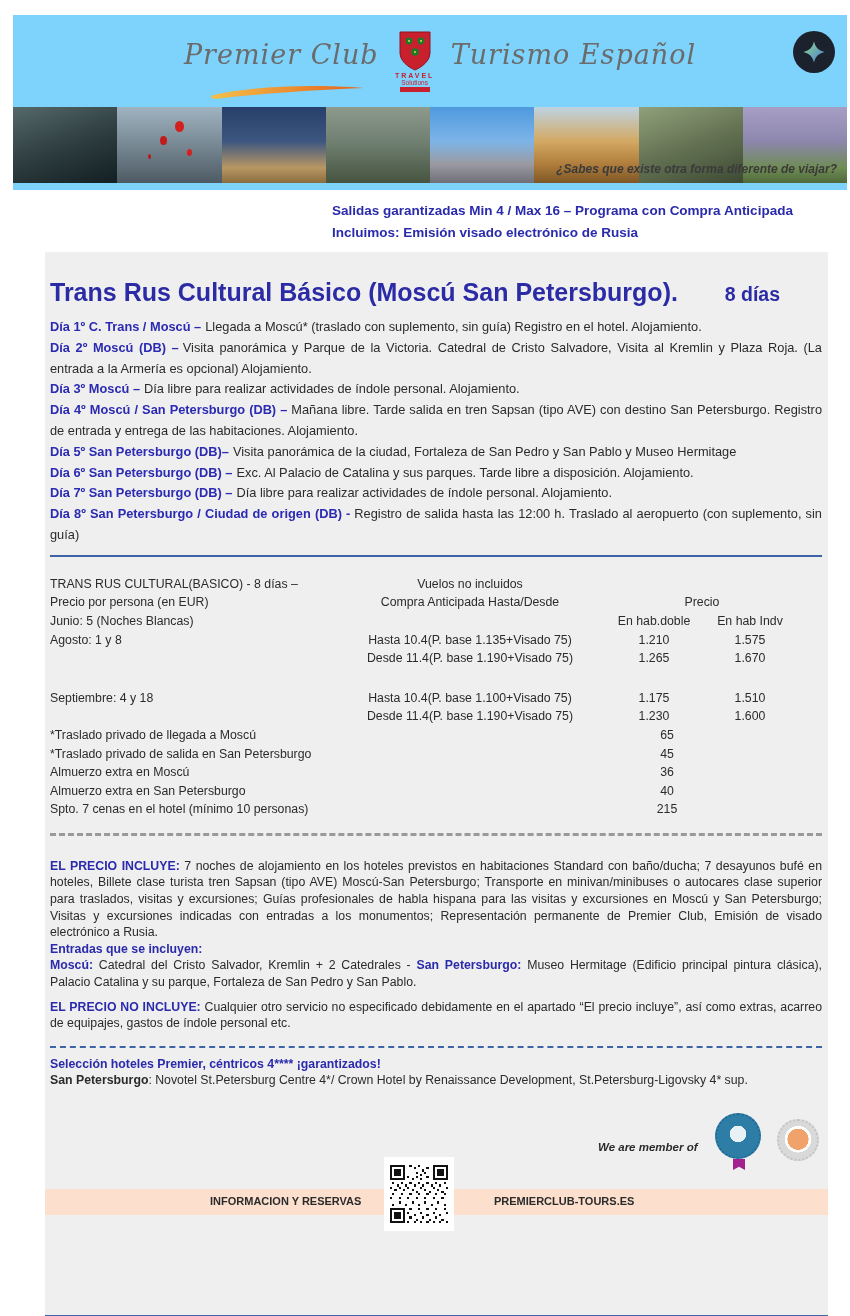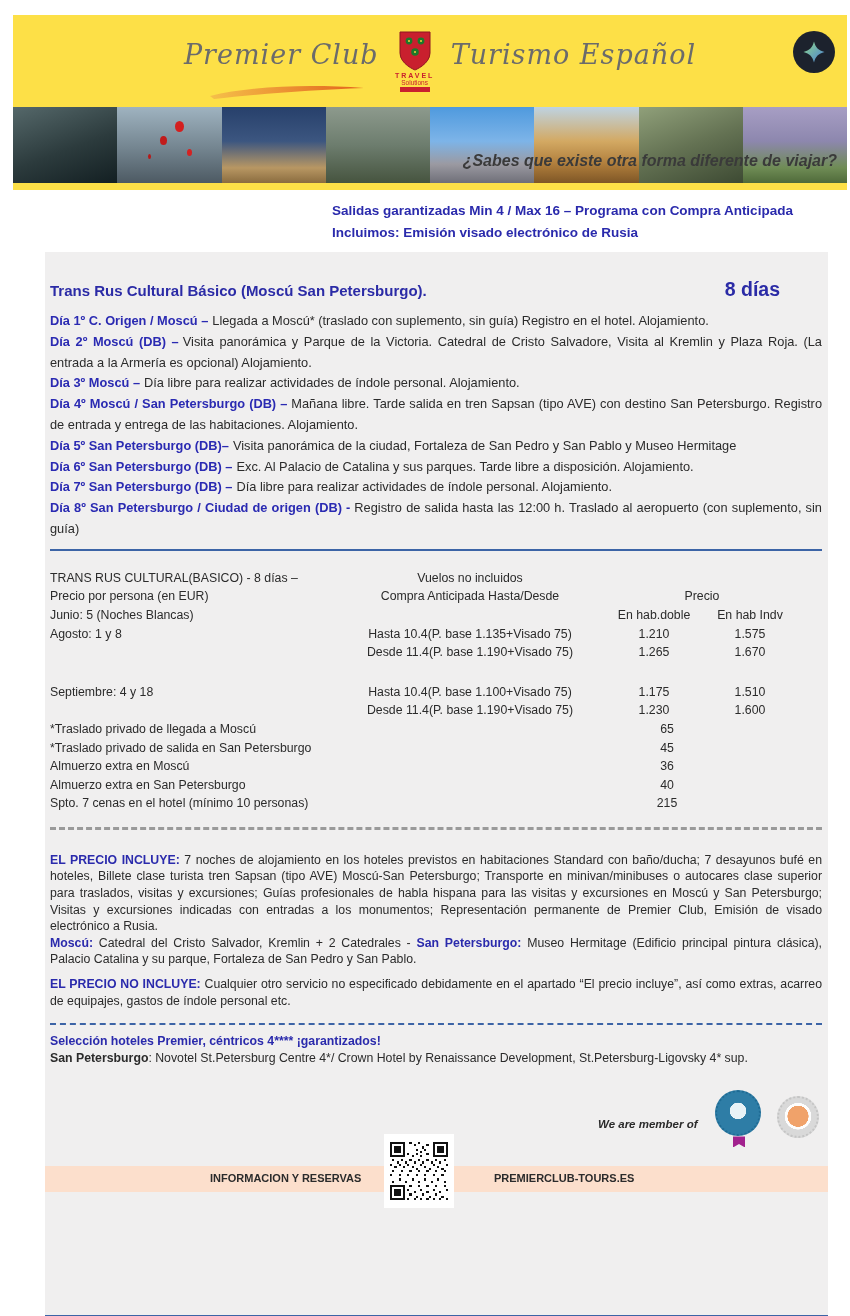--- a/index.html
+++ b/index.html
@@ -1,31 +1,31 @@
 <!DOCTYPE html>
 <html><head>
 <meta charset="utf-8">
 <style>
   * { margin:0; padding:0; box-sizing:border-box; }
   html,body { background:#ffffff; }
   body { font-family:"Liberation Sans", sans-serif; color:#2b2b2b; }
   .page { position:relative; width:850px; height:1316px; background:#fff; overflow:hidden; }
 
   
-  .header { position:relative; margin:15px 0 0 13px; width:834px; background:#fde047; padding-bottom:7px; }
+  .header { position:relative; margin:15px 0 0 13px; width:834px; background:#7dd3fc; padding-bottom:7px; }
   .brand-area { position:relative; height:92px; }
   .brand-row { display:flex; justify-content:center; align-items:flex-start; gap:14px; padding-top:16px; margin-left:20px; }
   .script-text { font-family:"DejaVu Serif", serif; font-style:italic; font-size:27px; color:#6b6b6b; margin-top:8px; letter-spacing:1px; }
   .crest { display:flex; flex-direction:column; align-items:center; width:44px; }
   .crest-shield { display:block; }
   .crest-travel { font-size:7px; font-weight:bold; letter-spacing:2px; color:#c9202e; margin-top:1px; }
   .crest-solutions { font-size:6.5px; color:#c9202e; }
   .crest-strip { width:30px; height:5px; background:#c9202e; margin-top:1px; }
   .swoosh { position:absolute; left:195px; top:68px; }
-  .tagline { position:absolute; right:10px; bottom:20px; font-style:italic; font-weight:bold; font-size:16px; color:#3a3a3a; }
+  .tagline { position:absolute; right:10px; bottom:14px; font-style:italic; font-weight:bold; font-size:12px; color:#3a3a3a; }
   .orb { position:absolute; right:12px; top:16px; width:42px; height:42px; border-radius:50%; background:#1c222d; display:flex; align-items:center; justify-content:center; cursor:pointer; }
 
   
   .photo-strip { display:flex; width:100%; height:76px; }
   .photo { flex:1 1 0; height:76px; }
   .ph1 { background:linear-gradient(160deg,#55686a 0%,#2c3b3d 55%,#131f22 100%); }
   .ph2 { background:linear-gradient(180deg,#9fb3c0 0%,#73848f 55%,#4d5a63 100%); position:relative; }
   .ph2::after { content:""; position:absolute; left:55%; top:18%; width:9px; height:11px; border-radius:50%; background:#d41f1f; box-shadow:-16px 14px 0 -1px #c11b1b, 10px 26px 0 -2px #d42222, -30px 30px 0 -3px #b51a1a; }
   .ph3 { background:linear-gradient(180deg,#27406b 0%,#3c5680 45%,#b89763 80%,#8a6c3f 100%); }
   .ph4 { background:linear-gradient(180deg,#8d9a8d 0%,#6d7d6e 50%,#46543f 100%); }
@@ -33,21 +33,21 @@
   .ph6 { background:linear-gradient(180deg,#bed3e2 0%,#d3a963 45%,#b07e3c 75%,#7e5626 100%); }
   .ph7 { background:linear-gradient(160deg,#90a07a 0%,#647253 50%,#3d4a33 100%); }
   .ph8 { background:linear-gradient(180deg,#a79ec4 0%,#8d87ae 45%,#6f8c55 80%,#4f6a3a 100%); }
 
   
   .banner { margin:10px 0 0 332px; color:#2a2aac; font-weight:bold; font-size:13.5px; line-height:22px; }
 
   
   .content { position:relative; margin:8px 0 0 45px; width:783px; height:1066px; background:#f0efef; border-bottom:3px solid #3c64a6; padding:26px 6px 0 5px; }
   .title-row { display:flex; justify-content:space-between; align-items:baseline; padding-right:42px; margin-bottom:10px; }
-  .doc-title { color:#2b2ba6; font-weight:bold; font-size:15px; }
+  .doc-title { color:#2b2ba6; font-weight:bold; font-size:25px; }
   .doc-days  { color:#2b2ba6; font-weight:bold; font-size:19.5px; }
   .itinerary p { font-size:12.8px; line-height:20.8px; text-align:justify; }
   .day-label { color:#2a2ab2; font-weight:bold; margin-right:4px; }
   .rule-blue { border:none; border-top:2px solid #3c64a6; margin:9px 0 0 0; }
 
   
   .price-table { width:748px; border-collapse:collapse; margin-top:20px; font-size:12.3px; }
   .price-table td { padding:0; height:18.6px; vertical-align:top; }
   .price-table .c1 { width:284px; text-align:left; }
   .price-table .c2 { width:272px; text-align:center; }
@@ -143,21 +143,21 @@
   </div>
 
   <div class="content">
 
     <div class="title-row">
       <span class="doc-title">Trans Rus Cultural Básico (Moscú San Petersburgo).</span>
       <span class="doc-days">8 días</span>
     </div>
 
     <div class="itinerary">
-      <p><span class="day-label">Día 1º C. Origen / Moscú –</span><span>Llegada a Moscú* (traslado con suplemento, sin guía) Registro en el hotel. Alojamiento.</span></p>
+      <p><span class="day-label">Día 1º C. Trans / Moscú –</span><span>Llegada a Moscú* (traslado con suplemento, sin guía) Registro en el hotel. Alojamiento.</span></p>
       <p><span class="day-label">Día 2º Moscú (DB) –</span><span>Visita panorámica y Parque de la Victoria. Catedral de Cristo Salvadore, Visita al Kremlin y Plaza Roja. (La entrada a la Armería es opcional) Alojamiento.</span></p>
       <p><span class="day-label">Día 3º Moscú –</span><span>Día libre para realizar actividades de índole personal. Alojamiento.</span></p>
       <p><span class="day-label">Día 4º Moscú / San Petersburgo (DB) –</span><span>Mañana libre. Tarde salida en tren Sapsan (tipo AVE) con destino San Petersburgo. Registro de entrada y entrega de las habitaciones. Alojamiento.</span></p>
       <p><span class="day-label">Día 5º San Petersburgo (DB)–</span><span>Visita panorámica de la ciudad, Fortaleza de San Pedro y San Pablo y Museo Hermitage</span></p>
       <p><span class="day-label">Día 6º San Petersburgo (DB) –</span><span>Exc. Al Palacio de Catalina y sus parques. Tarde libre a disposición. Alojamiento.</span></p>
       <p><span class="day-label">Día 7º San Petersburgo (DB) –</span><span>Día libre para realizar actividades de índole personal. Alojamiento.</span></p>
       <p><span class="day-label">Día 8º San Petersburgo / Ciudad de origen (DB) -</span><span>Registro de salida hasta las 12:00 h. Traslado al aeropuerto (con suplemento, sin guía)</span></p>
     </div>
 
     <hr class="rule-blue">
@@ -231,20 +231,23 @@
     </tbody>
       </table>
 
     <hr class="dashed-gray">
 
     <p class="para mt16">
       <span class="blue-b">EL PRECIO INCLUYE:</span>
       <span>7 noches de alojamiento en los hoteles previstos en habitaciones Standard con baño/ducha; 7 desayunos bufé en hoteles, Billete clase turista tren Sapsan (tipo AVE) Moscú-San Petersburgo; Transporte en minivan/minibuses o autocares clase superior para traslados, visitas y excursiones; Guías profesionales de habla hispana para las visitas y excursiones en Moscú y San Petersburgo; Visitas y excursiones indicadas con entradas a los monumentos; Representación permanente de Premier Club, Emisión de visado electrónico a Rusia.</span>
     </p>
 
+    <p class="para">
+      <span class="blue-b">Entradas que se incluyen:</span>
+    </p>
     <p class="para">
       <span class="blue-b">Moscú:</span>
       <span>Catedral del Cristo Salvador, Kremlin + 2 Catedrales -</span>
       <span class="blue-b">San Petersburgo:</span>
       <span>Museo Hermitage (Edificio principal pintura clásica), Palacio Catalina y su parque, Fortaleza de San Pedro y San Pablo.</span>
     </p>
 
     <p class="para mt8">
       <span class="blue-b">EL PRECIO NO INCLUYE:</span>
       <span>Cualquier otro servicio no especificado debidamente en el apartado “El precio incluye”, así como extras, acarreo de equipajes, gastos de índole personal etc.</span>

